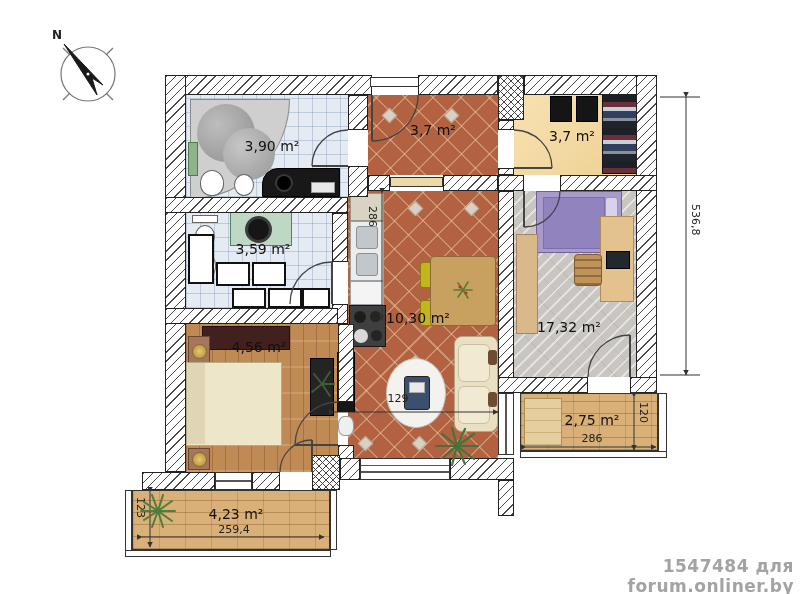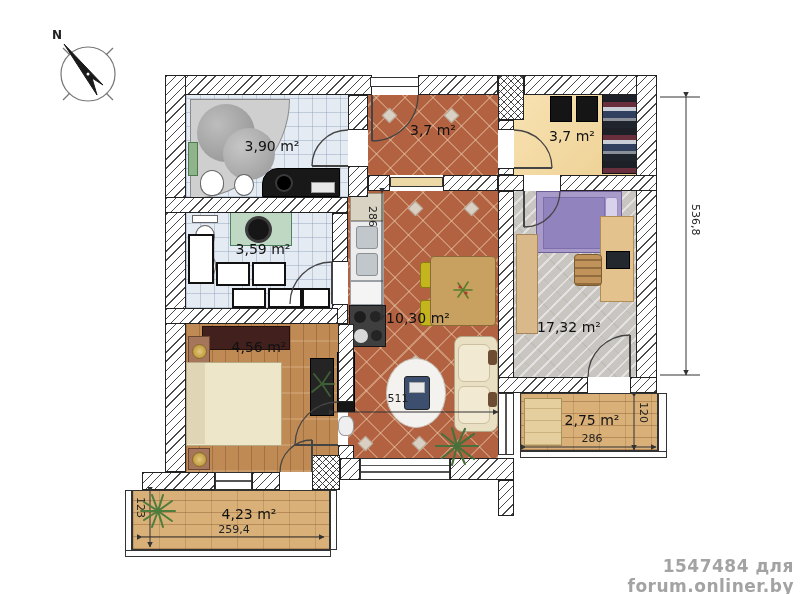--- a/index.html
+++ b/index.html
@@ -308,24 +308,24 @@
   <div id="north-label">N</div>
 
   <div class="label" style="left:272px;top:146px">3,90 m²</div>
   <div class="label" style="left:433px;top:130px">3,7 m²</div>
   <div class="label" style="left:572px;top:136px">3,7 m²</div>
   <div class="label" style="left:263px;top:249px">3,59 m²</div>
   <div class="label" style="left:418px;top:318px">10,30 m²</div>
   <div class="label" style="left:569px;top:327px">17,32 m²</div>
   <div class="label" style="left:259px;top:347px">4,56 m²</div>
   <div class="label" style="left:592px;top:420px">2,75 m²</div>
-  <div class="label" style="left:249px;top:514px">4,23 m²</div>
+  <div class="label" style="left:236px;top:514px">4,23 m²</div>
 
   <div class="dim v" style="left:689px;top:204px">536,8</div>
   <div class="dim v" style="left:366px;top:206px">286</div>
-  <div class="dim c" style="left:398px;top:398px">511</div>
+  <div class="dim c" style="left:398px;top:398px">129</div>
   <div class="dim c" style="left:592px;top:438px">286</div>
   <div class="dim v" style="left:637px;top:402px">120</div>
   <div class="dim c" style="left:234px;top:529px">259,4</div>
   <div class="dim v" style="left:134px;top:497px">123</div>
 
   <div id="watermark">1547484 для forum.onliner.by</div>
 </div>
 
 </body></html>

